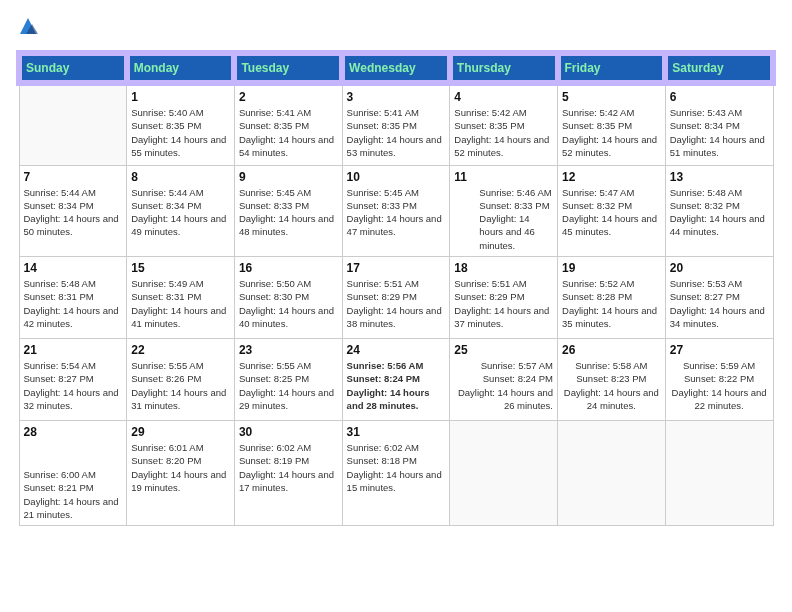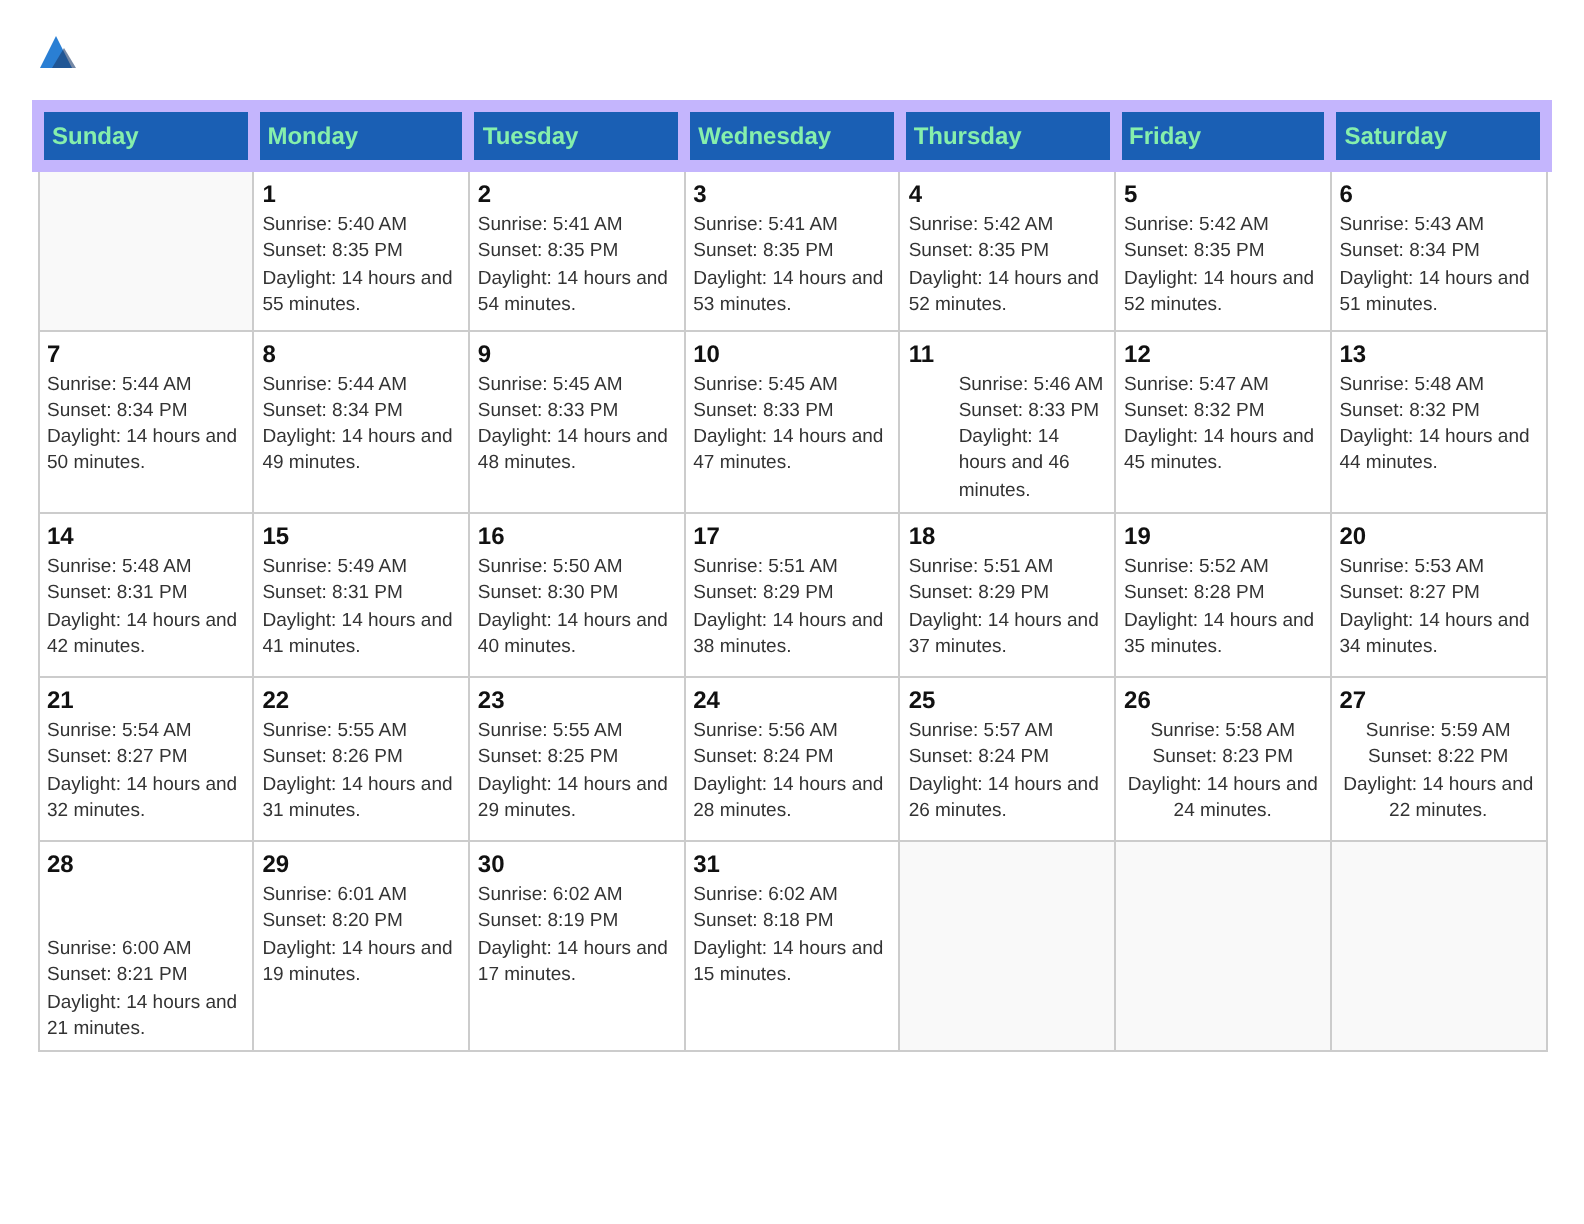--- a/index.html
+++ b/index.html
@@ -264,27 +264,27 @@
 Daylight: 14 hours and 31 minutes.</div>
           </td>
           <td>
             <div class="day-num">23</div>
             <div class="day-info" style="white-space: pre-line;">Sunrise: 5:55 AM
 Sunset: 8:25 PM
 Daylight: 14 hours and 29 minutes.</div>
           </td>
           <td>
             <div class="day-num">24</div>
-            <div class="day-info" style="white-space: pre-line;">Sunrise: 5:56 AM
+            <div class="day-info" style="white-space: pre-line; font-weight: bold;">Sunrise: 5:56 AM
 Sunset: 8:24 PM
 Daylight: 14 hours and 28 minutes.</div>
           </td>
           <td>
             <div class="day-num">25</div>
-            <div class="day-info" style="white-space: pre-line;">Sunrise: 5:57 AM
+            <div class="day-info" style="white-space: pre-line; text-align: right;">Sunrise: 5:57 AM
 Sunset: 8:24 PM
 Daylight: 14 hours and 26 minutes.</div>
           </td>
           <td>
             <div class="day-num">26</div>
             <div class="day-info" style="white-space: pre-line; text-align: center;">Sunrise: 5:58 AM
 Sunset: 8:23 PM
 Daylight: 14 hours and 24 minutes.</div>
           </td>
           <td>

